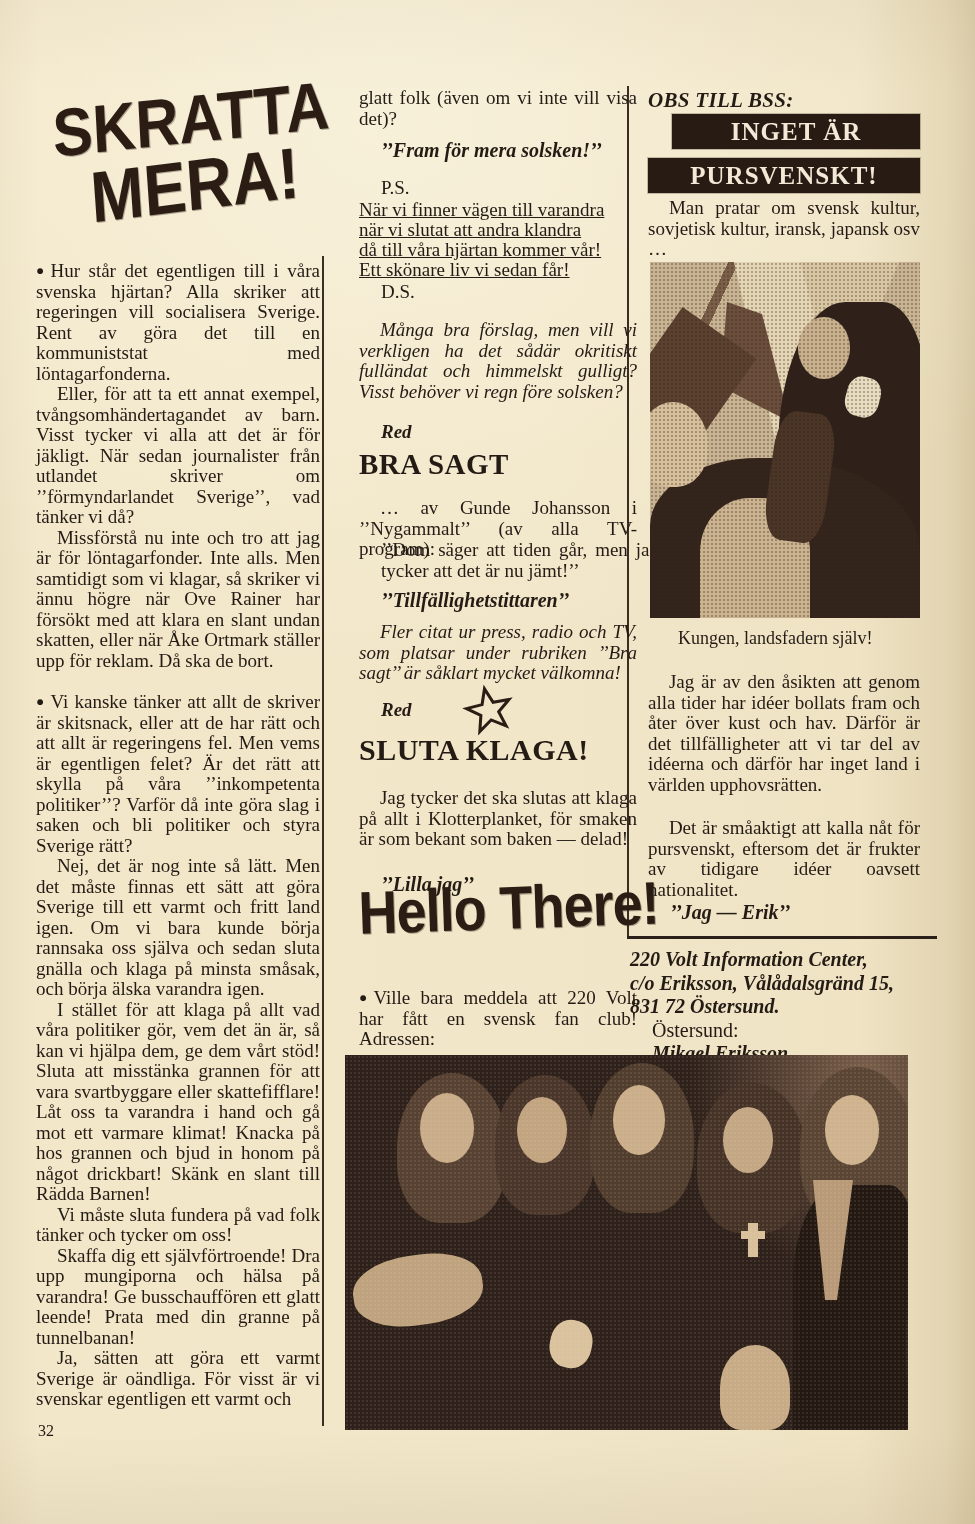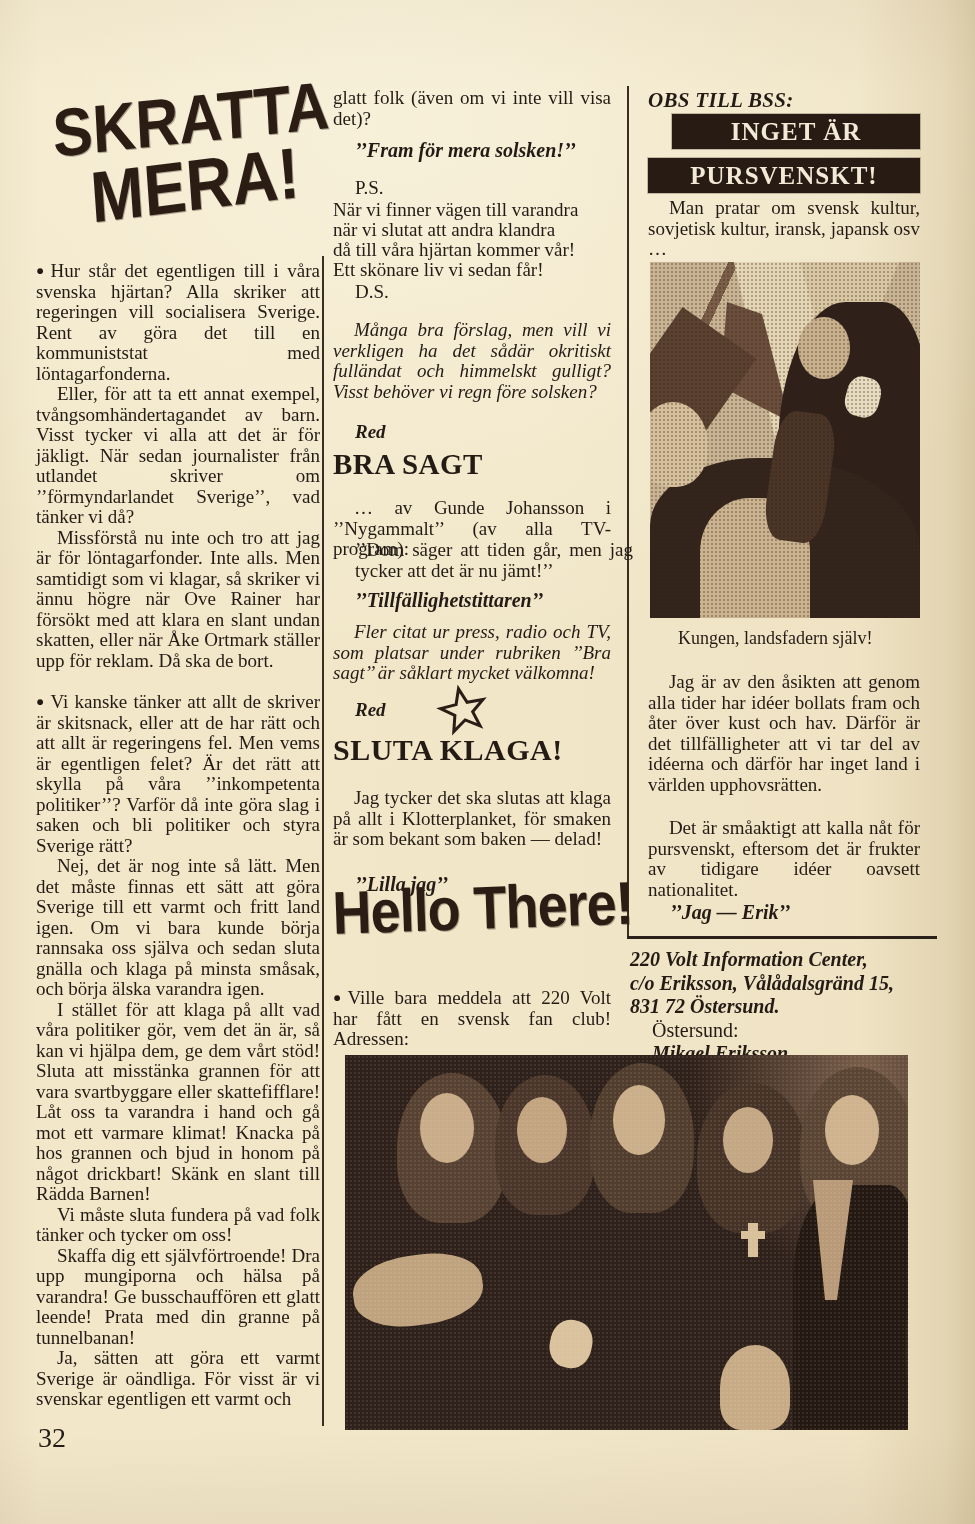--- a/index.html
+++ b/index.html
@@ -12,21 +12,21 @@
   
   .bodytext{font-size:19px;line-height:20.5px;text-align:justify;}
   .bodytext p{margin:0;text-indent:1.1em;}
   .bodytext p.first{text-indent:0;}
   .bullet-glyph{display:inline-block;font-size:.72em;vertical-align:2px;margin-right:.45em;}
   .italic{font-style:italic;}
   .bolditalic{font-weight:bold;font-style:italic;}
   .sig{font-weight:bold;font-style:italic;text-indent:0 !important;padding-left:22px;}
   
   .col-left{position:absolute;left:36px;top:85px;width:284px;}
-  .col-mid{position:absolute;left:333px;top:88px;width:278px;height:975px;}
+  .col-mid{position:absolute;left:359px;top:88px;width:278px;height:975px;}
   .col-right{position:absolute;left:648px;top:90px;width:272px;height:860px;}
   .abs{position:absolute;left:0;width:100%;}
   
   .hand{font-family:"Liberation Sans",sans-serif;font-weight:bold;color:#2b1c14;}
   .skratta{height:176px;margin-bottom:0;}
   .skratta .l1{display:inline-block;font-size:60px;letter-spacing:0px;transform:rotate(-6deg) skewX(-3deg) scaleY(1.12);margin-left:16px;text-shadow:1px 1px 0 rgba(43,28,20,.35);}
   .skratta .l2{display:inline-block;font-size:64px;transform:rotate(-7deg) skewX(-3deg) scaleY(1.12);margin:-6px 0 0 54px;text-shadow:1px 1px 0 rgba(43,28,20,.35);}
   .hello{display:inline-block;font-size:54px;letter-spacing:-1px;transform:rotate(-2deg) scaleY(1.12);transform-origin:left bottom;text-shadow:1px 1px 0 rgba(43,28,20,.35);white-space:nowrap;}
   
   .h-serif{font-weight:bold;font-size:29px;letter-spacing:.5px;margin:0;}
@@ -37,21 +37,21 @@
   
   .vrule{position:absolute;width:2px;background:#3a2d24;}
   .hrule{position:absolute;height:3px;background:#2c201a;}
   
   .photo{position:absolute;overflow:hidden;background:#c8b393;}
   .halftone-d::after{content:"";position:absolute;inset:0;background-image:radial-gradient(rgba(48,30,22,.30) 1px,transparent 1.55px);background-size:4px 4px;pointer-events:none;}
   .halftone-l::after{content:"";position:absolute;inset:0;background-image:radial-gradient(rgba(242,228,198,.10) 1px,transparent 1.55px);background-size:4px 4px;pointer-events:none;}
   .shape{position:absolute;}
   .caption{font-size:18px;}
   .address{font-size:20px;line-height:23.5px;}
-  .pagenum{position:absolute;left:38px;top:1422px;font-size:28px;}
+  .pagenum{position:absolute;left:38px;top:1422px;font-size:16px;}
 </style>
 </head>
 <body>
 
 <div class="page">
 
   <div class="vrule" style="left:322px;top:256px;height:1170px;"></div>
   <div class="vrule" style="left:627px;top:86px;height:852px;"></div>
   <div class="hrule" style="left:627px;top:936px;width:310px;"></div>
 
@@ -70,21 +70,21 @@
       <p>Vi måste sluta fundera på vad folk tänker och tycker om oss!</p>
       <p>Skaffa dig ett självförtroende! Dra upp mungiporna och hälsa på varandra! Ge busschauffören ett glatt leende! Prata med din granne på tunnelbanan!</p>
       <p>Ja, sätten att göra ett varmt Sverige är oändliga. För visst är vi svenskar egentligen ett varmt och</p>
     </div>
   </div>
 
   <div class="col-mid bodytext">
     <p class="abs first" style="top:0;">glatt folk (även om vi inte vill visa det)?</p>
     <p class="abs first bolditalic indent20" style="top:52px;font-size:20px;">’’Fram för mera solsken!’’</p>
     <p class="abs first indent20" style="top:90px;">P.S.</p>
-    <div class="abs" style="top:112px;text-align:left;">
+    <div class="abs" style="top:112px;text-align:left;text-decoration:underline;">
       <div class="poemline">När vi finner vägen till varandra</div>
       <div class="poemline">när vi slutat att andra klandra</div>
       <div class="poemline">då till våra hjärtan kommer vår!</div>
       <div class="poemline">Ett skönare liv vi sedan får!</div>
     </div>
     <p class="abs first indent20" style="top:194px;">D.S.</p>
     <p class="abs italic" style="top:232px;">Många bra förslag, men vill vi verkligen ha det sådär okritiskt fulländat och himmelskt gulligt? Visst behöver vi regn före solsken?</p>
     <p class="abs first sig" style="top:334px;">Red</p>
 
     <h2 class="abs h-serif" style="top:366px;">BRA SAGT</h2>

